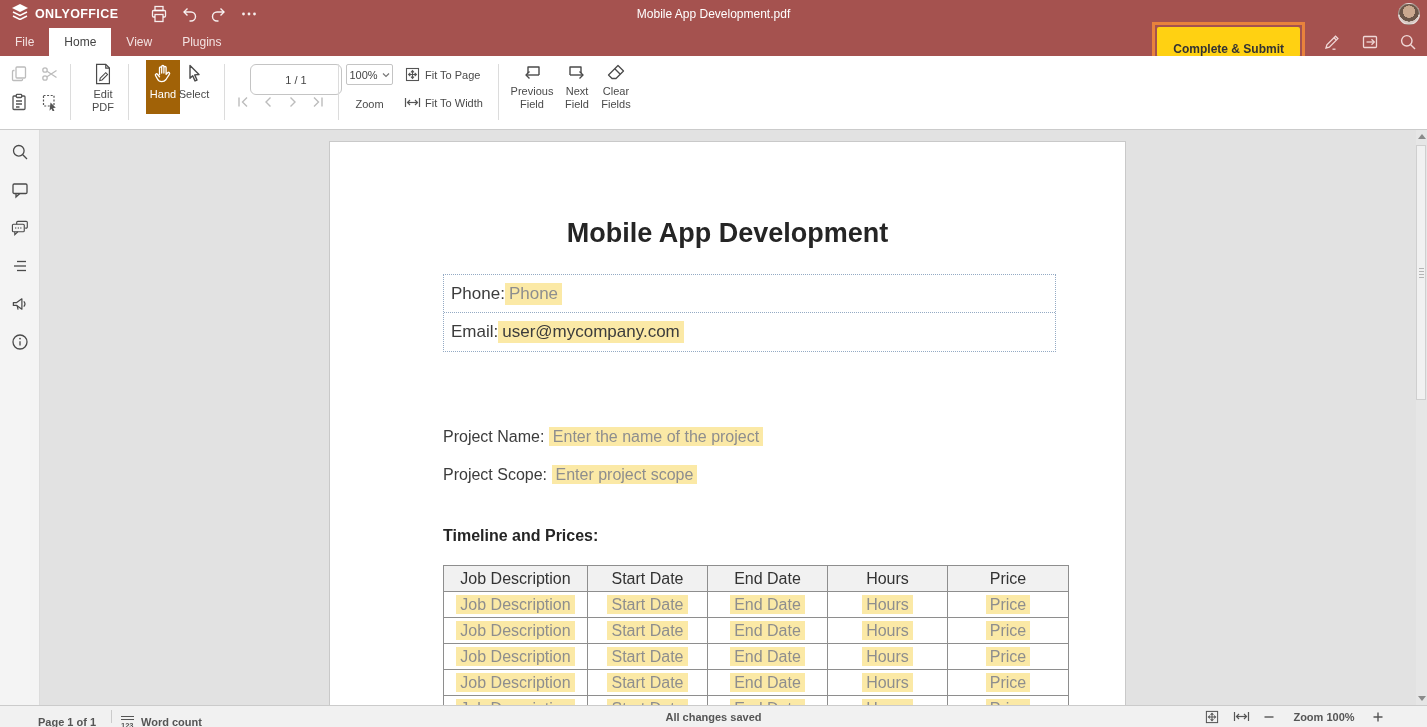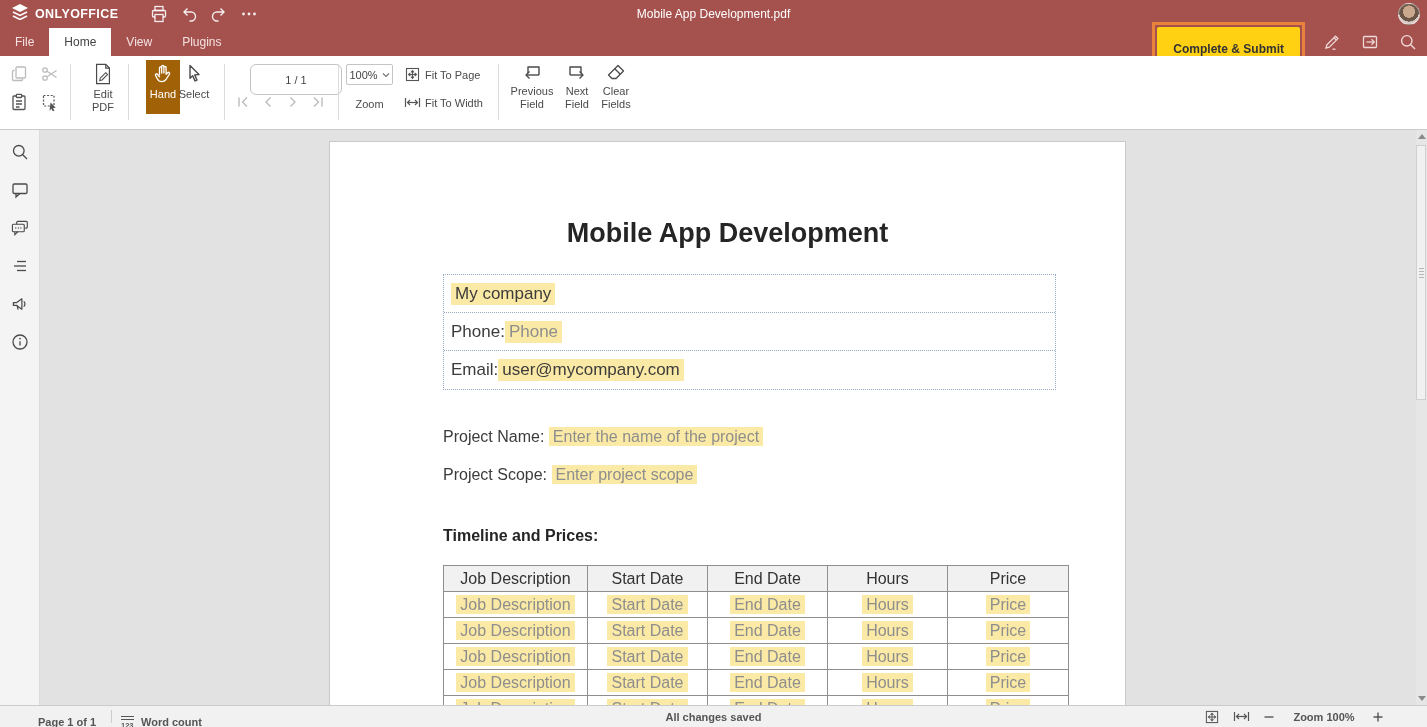--- a/index.html
+++ b/index.html
@@ -334,23 +334,20 @@
         </svg>
     </div>
   </div>
 
   <div class="canvas">
     <div class="page">
       <div class="doc-heading">Mobile App Development</div>
 
       <div class="company-box">
         <div class="company-row">
-          <span class="hl val">My company</span>
-        </div>
-        <div class="company-row">
           <span>Phone: </span>
           <span class="hl ph">Phone</span>
         </div>
         <div class="company-row">
           <span>Email: </span>
           <span class="hl val">user@mycompany.com</span>
         </div>
       </div>
 
       <div class="proj-line" style="top:286px;">

